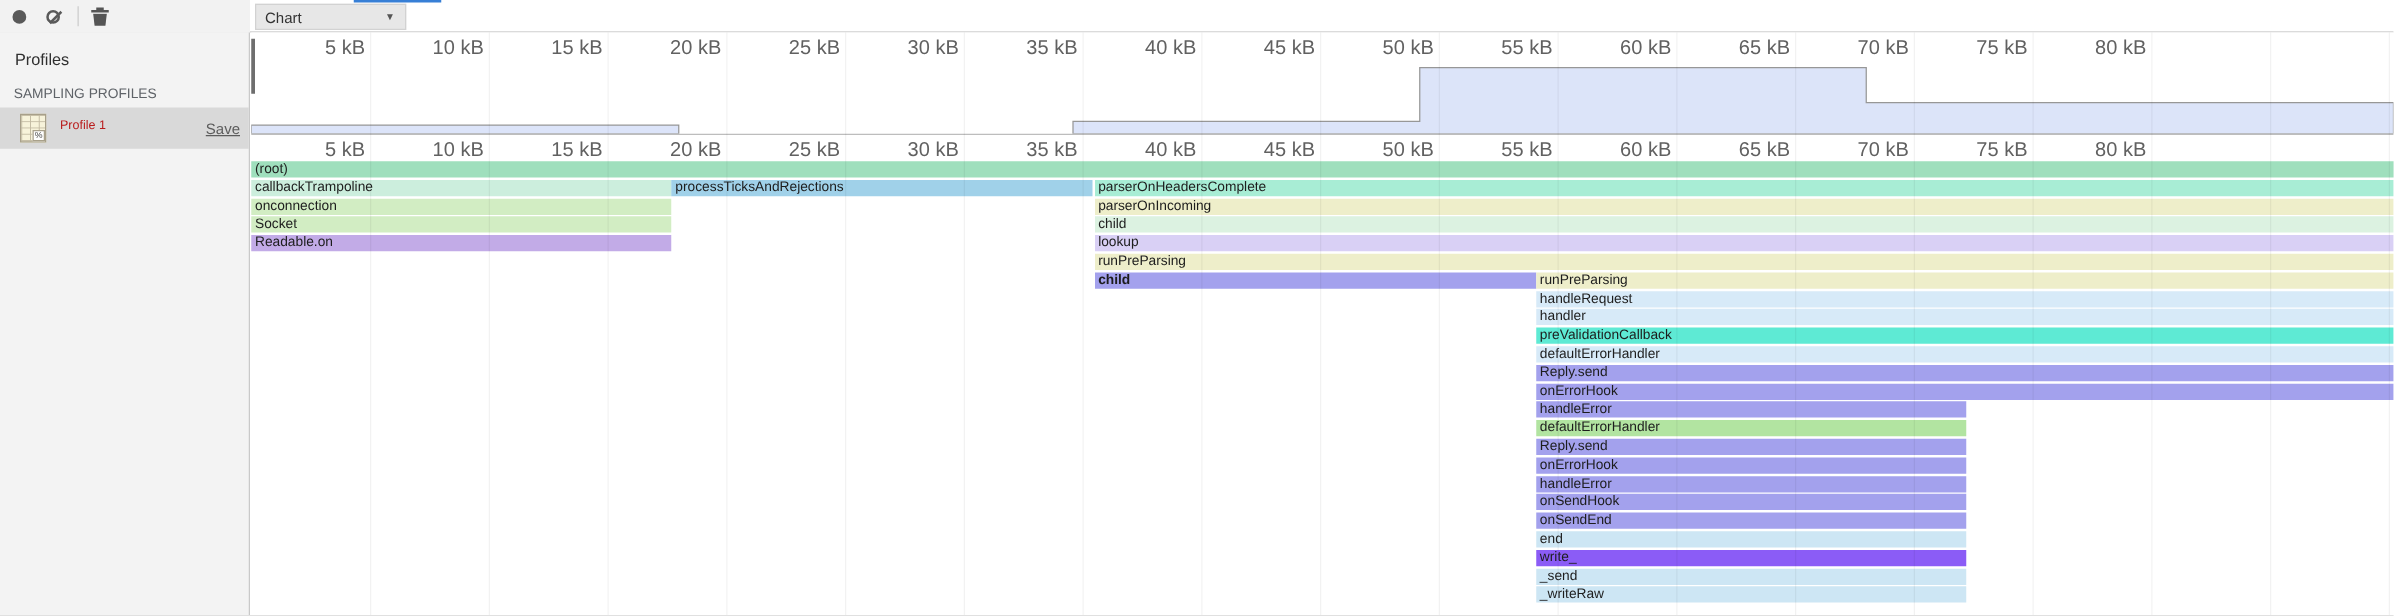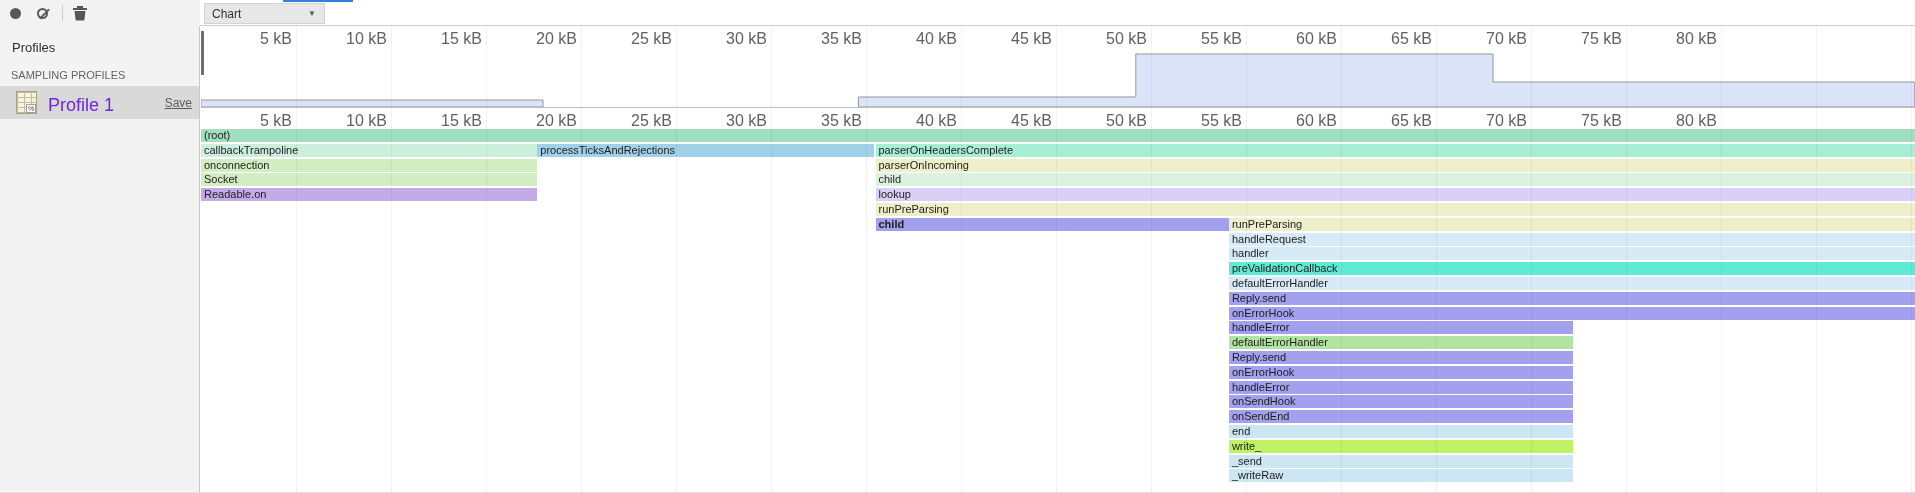--- a/index.html
+++ b/index.html
@@ -25,21 +25,21 @@
 
   
   #sidebar { position:absolute; left:0; top:26px; width:200px; height:467px; background:#f3f3f3; border-right:1px solid #c9c9c9; }
   #sidebar .heading { position:absolute; left:12px; top:14px; font-size:13px; color:#303030; }
   #sidebar .section { position:absolute; left:11px; top:43px; font-size:11px; color:#5f6368; }
   #profile-row { position:absolute; left:0; top:60px; width:199px; height:33px; background:#d9d9d9; cursor:default; }
   .profile-icon { position:absolute; left:16px; top:5px; width:21px; height:23px; background:#f7f3da; border:1px solid #a8a08a;
       background-image:linear-gradient(#c4bca4 1px, transparent 1px), linear-gradient(90deg,#c4bca4 1px, transparent 1px);
       background-size:7px 5px; }
   .profile-icon .pct { position:absolute; right:0; bottom:0; width:10px; height:9px; background:#fff; border:1px solid #a8a08a; font-size:7px; line-height:8px; text-align:center; color:#444; }
-  #profile-row .name { position:absolute; left:48px; top:9px; font-size:18px; color:#6d28d9; }
+  #profile-row .name { position:absolute; left:48px; top:9px; font-size:10px; color:#b91c1c; }
   #profile-row .save { position:absolute; right:7px; top:10px; font-size:12px; color:#5c5c5c; text-decoration:underline; cursor:pointer; }
 
   
   #chart { position:absolute; left:201px; top:26px; width:1714px; height:467px; background:#fff; }
   .gridline { position:absolute; top:0; width:1px; height:467px; background:rgba(0,0,0,0.05); z-index:6; pointer-events:none; }
   .ruler-label { position:absolute; width:78px; text-align:right; font-size:16px; color:#616161; z-index:2; }
   #overview-divider { position:absolute; left:0; top:81px; width:1714px; height:1px; background:#bdbdbd; z-index:3; }
   #overview-svg { position:absolute; left:0; top:19px; z-index:1; }
   #overview-scroll-mark { position:absolute; left:0; top:5px; width:3px; height:44px; background:#6e6e6e; z-index:4; }
   #flame { position:absolute; left:0; top:103px; width:1714px; height:364px; z-index:2; }
@@ -150,21 +150,21 @@
         <div class="frame" style="left: 1027.9px; width: 685.9px; top: 162.8px; height: 13px; background: rgb(163, 161, 237);">Reply.send</div>
         <div class="frame" style="left: 1027.9px; width: 685.9px; top: 177.6px; height: 13px; background: rgb(163, 161, 237);">onErrorHook</div>
         <div class="frame" style="left: 1027.9px; width: 343.9px; top: 192.4px; height: 13px; background: rgb(163, 161, 237);">handleError</div>
         <div class="frame" style="left: 1027.9px; width: 343.9px; top: 207.2px; height: 13px; background: rgb(178, 228, 161);">defaultErrorHandler</div>
         <div class="frame" style="left: 1027.9px; width: 343.9px; top: 222px; height: 13px; background: rgb(163, 161, 237);">Reply.send</div>
         <div class="frame" style="left: 1027.9px; width: 343.9px; top: 236.8px; height: 13px; background: rgb(163, 161, 237);">onErrorHook</div>
         <div class="frame" style="left: 1027.9px; width: 343.9px; top: 251.6px; height: 13px; background: rgb(163, 161, 237);">handleError</div>
         <div class="frame" style="left: 1027.9px; width: 343.9px; top: 266.4px; height: 13px; background: rgb(163, 161, 237);">onSendHook</div>
         <div class="frame" style="left: 1027.9px; width: 343.9px; top: 281.2px; height: 13px; background: rgb(163, 161, 237);">onSendEnd</div>
         <div class="frame" style="left: 1027.9px; width: 343.9px; top: 296px; height: 13px; background: rgb(205, 230, 244);">end</div>
-        <div class="frame" style="left: 1027.9px; width: 343.9px; top: 310.8px; height: 13px; background: #bef264;">write_</div>
+        <div class="frame" style="left: 1027.9px; width: 343.9px; top: 310.8px; height: 13px; background: #8b5cf6;">write_</div>
         <div class="frame" style="left: 1027.9px; width: 343.9px; top: 325.6px; height: 13px; background: rgb(205, 230, 244);">_send</div>
         <div class="frame" style="left: 1027.9px; width: 343.9px; top: 340.4px; height: 13px; background: rgb(205, 230, 244);">_writeRaw</div>
       </div>
     <div id="gridlines">
         <div class="gridline" style="left: 95px;"></div>
         <div class="gridline" style="left: 190px;"></div>
         <div class="gridline" style="left: 285px;"></div>
         <div class="gridline" style="left: 380px;"></div>
         <div class="gridline" style="left: 475px;"></div>
         <div class="gridline" style="left: 570px;"></div>

